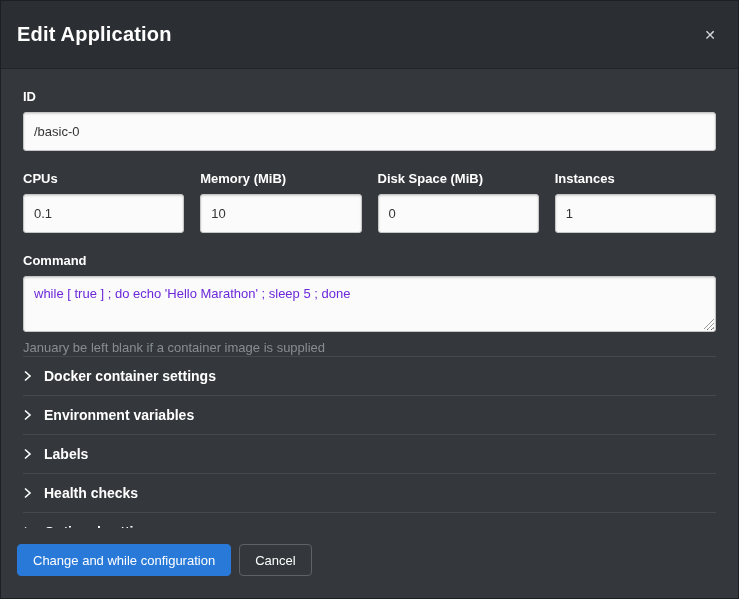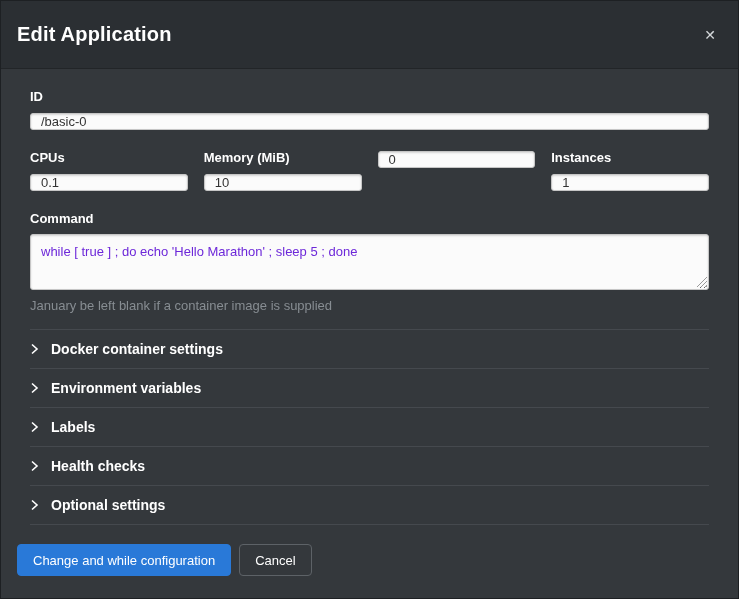--- a/index.html
+++ b/index.html
@@ -28,24 +28,24 @@
     border-bottom:1px solid #222528;
     display:flex;align-items:center;justify-content:space-between;
     padding:0 16px;
   }
   .modal-title{font-size:20px;font-weight:700;letter-spacing:.2px;}
   .close-btn{
     background:none;border:none;color:#d4d8db;
     font-size:14px;line-height:1;cursor:pointer;padding:6px;
     font-family:inherit;
   }
-  .modal-body{flex:1 1 auto;padding:20px 29px 0;overflow:hidden;}
+  .modal-body{flex:1 1 auto;padding:20px 22px 0;overflow:hidden;}
   .field-label{display:block;font-size:13px;font-weight:700;color:#fff;margin-bottom:8px;}
   .text-input{
-    width:100%;height:17px;
+    width:100%;height:39px;
     background:var(--input-bg);
     border:1px solid var(--input-border);
     border-radius:3px;
     padding:0 10px;font-size:13px;color:#333;
     font-family:inherit;
     box-shadow:inset 0 1px 2px rgba(0,0,0,.15);
   }
   .grid-row{display:grid;grid-template-columns:repeat(4,1fr);gap:16px;margin-top:20px;}
   .command-group{margin-top:20px;}
   .textarea-wrap{position:relative;}
@@ -58,21 +58,21 @@
     font-family:inherit;
     box-shadow:inset 0 1px 2px rgba(0,0,0,.15);
   }
   .resize-corner{
     position:absolute;right:2px;bottom:3px;width:11px;height:11px;
     background:repeating-linear-gradient(135deg,transparent 0 2px,#9a9a9a 2px 3px);
     clip-path:polygon(100% 0,100% 100%,0 100%);
     pointer-events:none;
   }
   .help-text{margin-top:8px;font-size:13px;color:var(--help-text);}
-  .sections{margin-top:16px;border-top:1px solid var(--divider);}
+  .sections{margin-top:1px;border-top:1px solid var(--divider);}
   .section-row{
     display:flex;align-items:center;gap:12px;height:39px;
     border-bottom:1px solid var(--divider);
     cursor:pointer;
   }
   .section-label{font-size:14px;font-weight:700;color:#fff;}
   .chevron{flex:0 0 auto;display:block;}
   .modal-footer{flex:0 0 auto;display:flex;align-items:center;gap:8px;padding:16px 16px 22px;}
   .btn{
     height:32px;padding:0 15px;border-radius:4px;
@@ -103,20 +103,21 @@
     <div class="grid-row">
       <div class="field-group">
         <label class="field-label">CPUs</label>
         <input class="text-input" type="text" value="0.1" style="">
       </div>
       <div class="field-group">
         <label class="field-label">Memory (MiB)</label>
         <input class="text-input" type="text" value="10" style="">
       </div>
       <div class="field-group">
+        <label class="field-label">Disk Space (MiB)</label>
         <input class="text-input" type="text" value="0" style="">
       </div>
       <div class="field-group">
         <label class="field-label">Instances</label>
         <input class="text-input" type="text" value="1" style="">
       </div>
     </div>
 
     <div class="command-group">
       <label class="field-label">Command</label>

